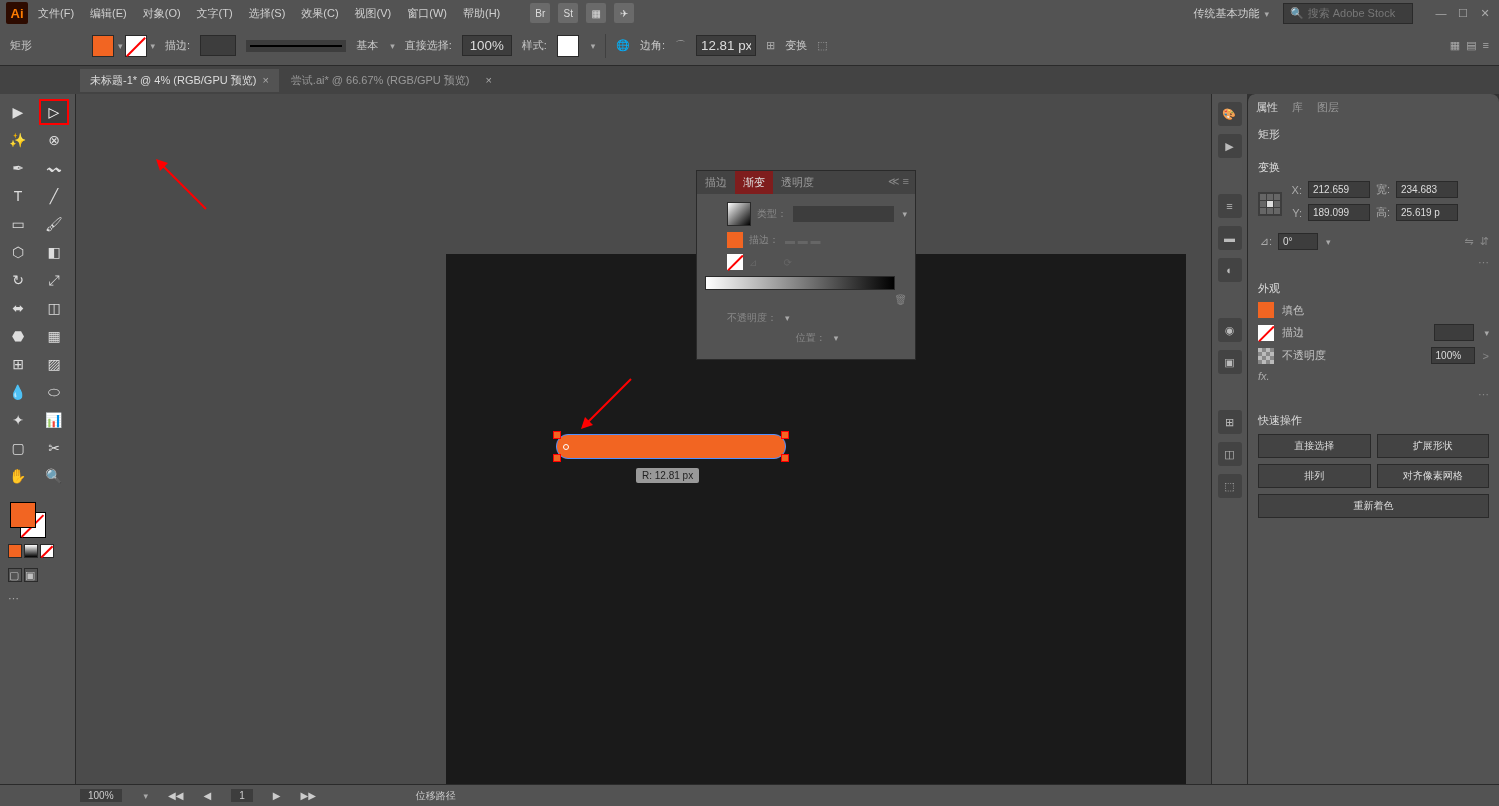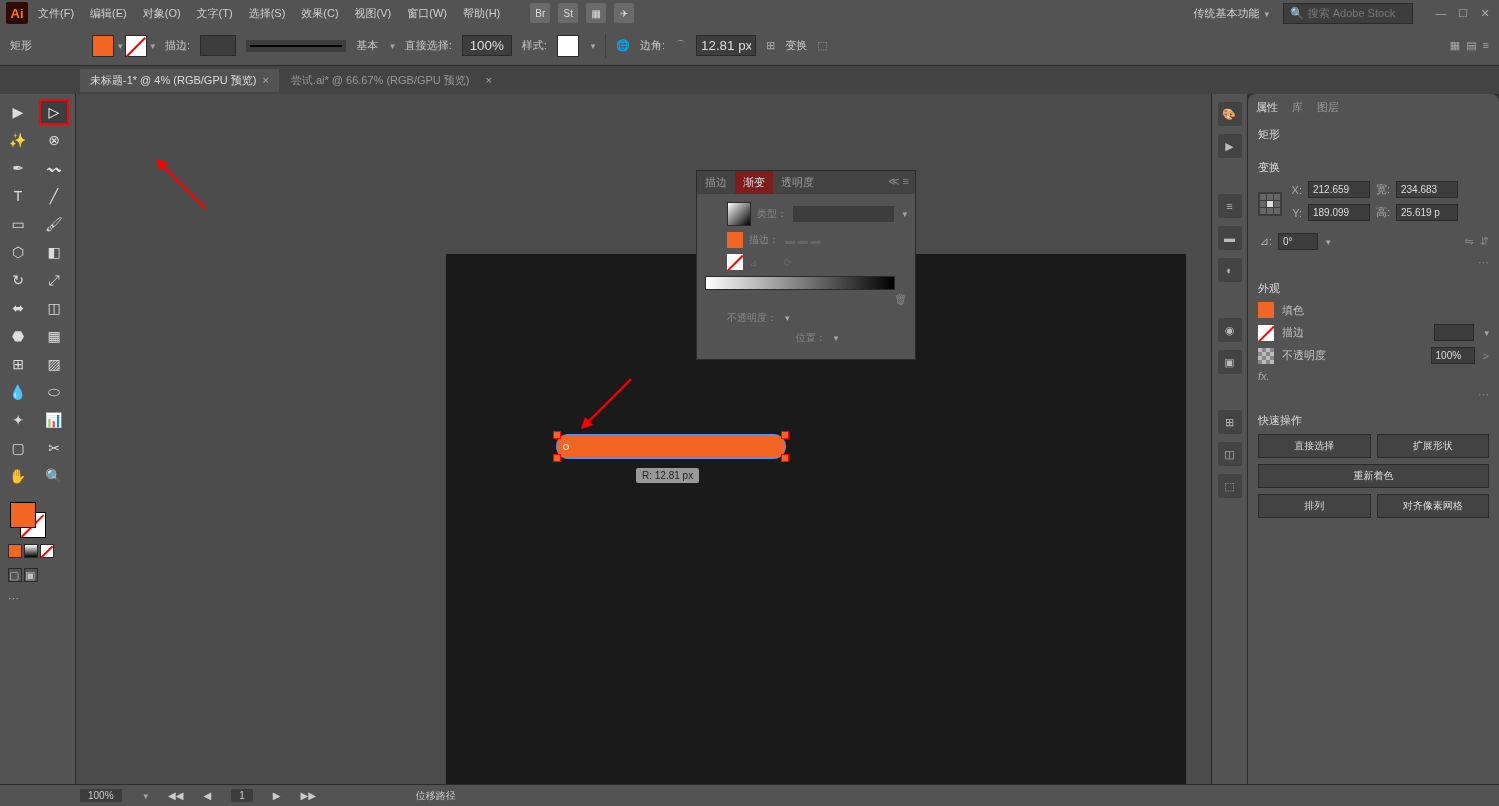--- a/index.html
+++ b/index.html
@@ -464,25 +464,25 @@
       </div>
       <div style="text-align:right; color:#888">⋯</div>
     </div>
     <div class="props-section">
       <div class="section-title">快速操作</div>
       <div class="btn-row">
         <div class="action-btn">直接选择</div>
         <div class="action-btn">扩展形状</div>
       </div>
       <div class="btn-row">
-        <div class="action-btn">重新着色</div>
-      </div>
-      <div class="btn-row">
         <div class="action-btn">排列</div>
         <div class="action-btn">对齐像素网格</div>
+      </div>
+      <div class="btn-row">
+        <div class="action-btn">重新着色</div>
       </div>
     </div>
   </div>
 </div>
 
 <div class="statusbar">
   <span class="zoom-box">100%</span>
   <span class="dropdown-arrow">▾</span>
   <span>◀◀</span>
   <span>◀</span>

